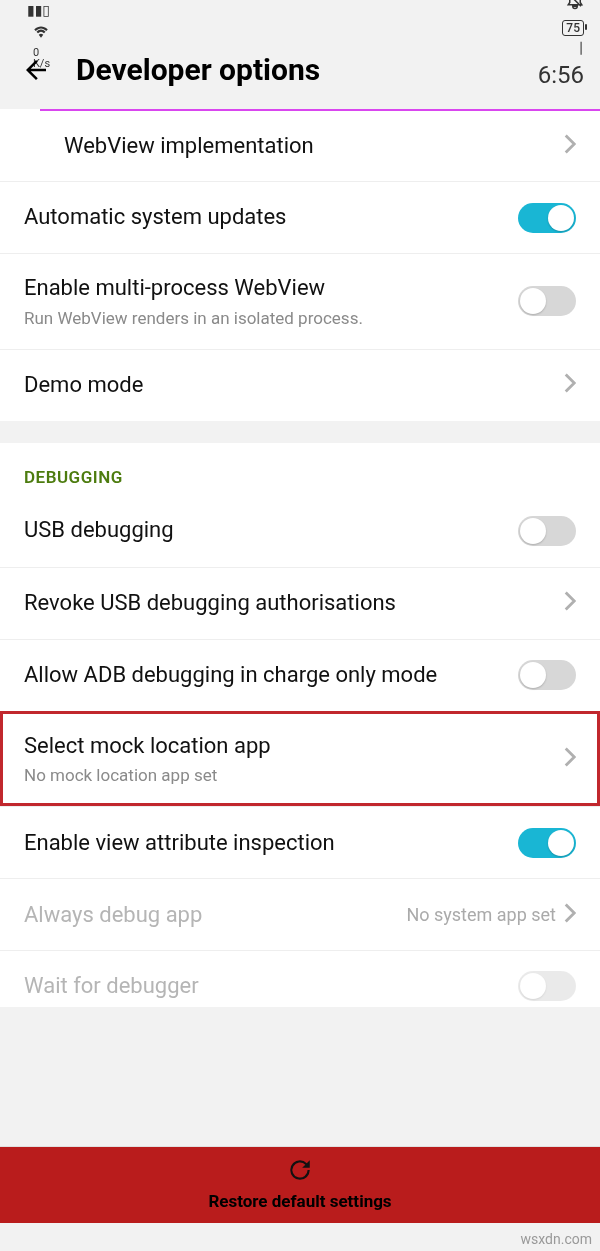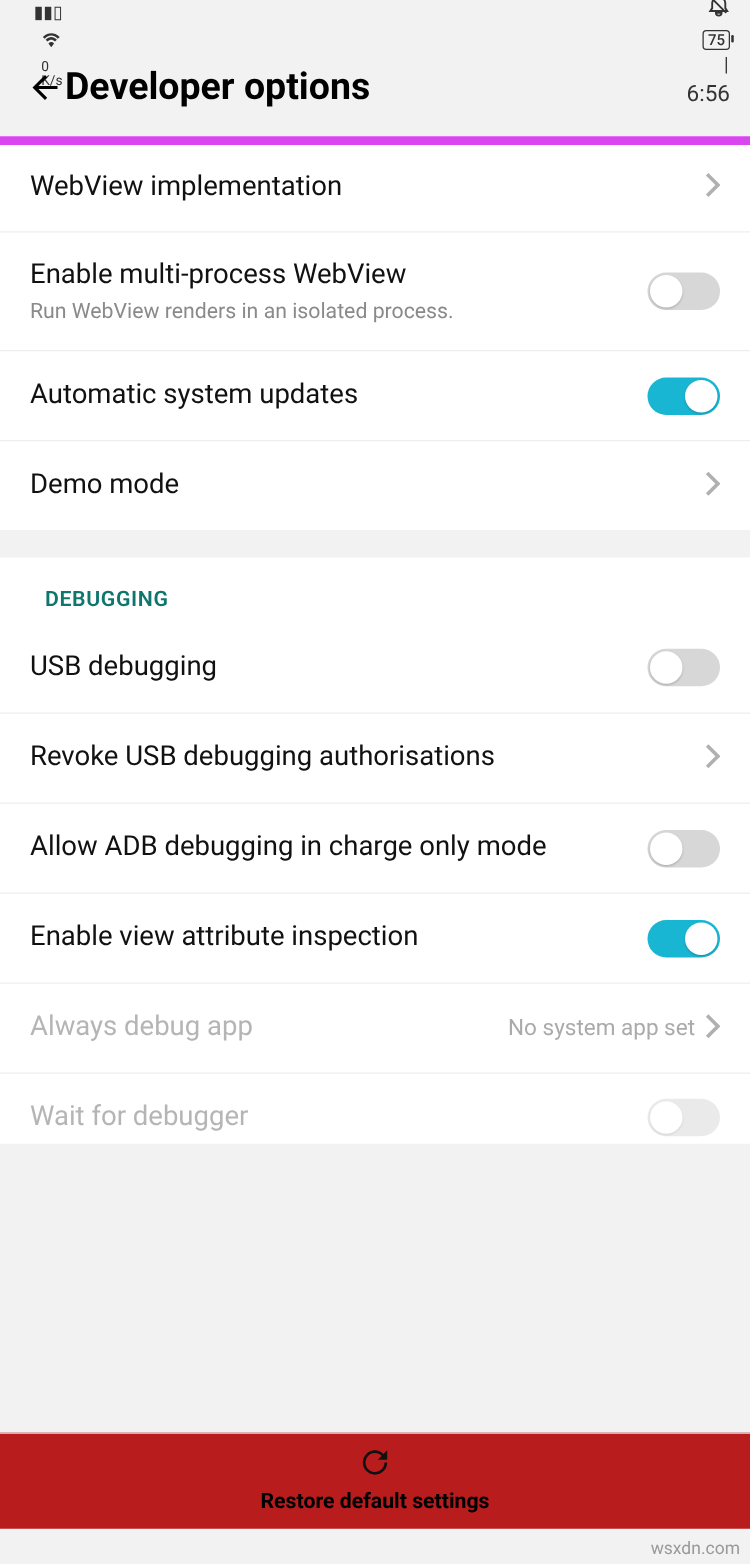--- a/index.html
+++ b/index.html
@@ -30,21 +30,21 @@
   .kbs { font-size:11px; line-height:1; text-align:left; }
   .battery-box {
     border:1.5px solid #333; border-radius:3px; padding:0 3px;
     font-size:12px; font-weight:500; position:relative;
   }
   .battery-box::after {
     content:""; position:absolute; right:-4px; top:3px; width:2px; height:6px;
     background:#333; border-radius:1px;
   }
   .app-header {
-    display:flex; align-items:center; 
+    display:flex; align-items:center; gap:24px;
     padding: 18px 20px 22px 20px;
   }
   .back-arrow { width:32px; height:32px; display:flex; align-items:center; justify-content:center; }
   .page-title { font-size:30px; font-weight:700; }
   .section { background:#fff; }
   .row {
     display:flex; align-items:center; justify-content:space-between;
     padding: 20px 24px; min-height:72px;
   }
   .row + .row { border-top:1px solid #eee; }
@@ -60,23 +60,22 @@
   .toggle .knob {
     width:26px; height:26px; border-radius:50%; background:#fff;
     position:absolute; top:2px; box-shadow:0 1px 2px rgba(0,0,0,0.2);
   }
   .toggle.on { background:#19b6d4; }
   .toggle.on .knob { right:2px; }
   .toggle.off { background:#d7d7d7; }
   .toggle.off .knob { left:2px; }
   .gap { height:22px; background:#f2f2f2; }
   .section-label {
-    font-size:17px; font-weight:600; color:#0f766e; letter-spacing:0.5px;
+    font-size:17px; font-weight:600; color:#4d7c0f; letter-spacing:0.5px;
     padding:24px 28px 8px 24px;
-    margin-left:12px;
   }
   .highlight { outline:3px solid #c1272d; outline-offset:-3px; }
   .footer {
     position:absolute; bottom:28px; left:0; right:0;
     background:#b91c1c; border-top:1px solid #e0e0e0;
     display:flex; flex-direction:column; align-items:center;
     padding:10px 0 12px 0; gap:4px;
   }
   .footer-label { font-size:17px; font-weight:700; }
   .watermark {
@@ -108,61 +107,61 @@
         </svg>
     </span>
     <span style="font-size:13px;">▮</span>
     <span>
       <svg width="18" height="18" viewBox="0 0 24 24">
           <path d="M12 2a7 7 0 00-7 7v5l-2 3h18l-2-3V9a7 7 0 00-7-7zm0 20a3 3 0 003-3H9a3 3 0 003 3zM4 3l16 16" stroke="#333" stroke-width="2" fill="none"></path>
         </svg>
     </span>
     <span class="battery-box">75</span>
     <span style="font-size:11px;">⎮</span>
-    <span style="font-size:18px;">6:56</span>
+    <span style="font-size:24px;">6:56</span>
   </div>
 </div>
 
 <div class="app-header">
   <div class="back-arrow">
     <svg width="30" height="30" viewBox="0 0 24 24">
         <path d="M20 11H7.8l5.6-5.6L12 4l-8 8 8 8 1.4-1.4L7.8 13H20v-2z" fill="#000"></path>
       </svg>
   </div>
   <div class="page-title">Developer options</div>
 </div>
 
 <div class="section">
-  <div class="row" style="border-top:7px solid #d946ef;">
+  <div class="row" style="border-top:2px solid #d946ef;margin-left:40px;">
     <div class="row-text">
         <div class="row-title">WebView implementation</div>
       </div>
     <span class="chevron"><svg width="12" height="20" viewBox="0 0 8 14">
           <path d="M1 1l6 6-6 6" stroke="#b0b0b0" stroke-width="2" fill="none"></path>
         </svg></span>
+  </div>
+  <div class="row">
+    <div class="row-text">
+        <div class="row-title">Automatic system updates</div>
+      </div>
+    <div class="toggle on">
+        <div class="knob"></div>
+      </div>
   </div>
   <div class="row">
     <div class="row-text">
       <div class="row-title">Enable multi-process WebView</div>
       <div class="row-sub">Run WebView renders in an isolated process.</div>
     </div>
     <div class="toggle off">
         <div class="knob"></div>
       </div>
   </div>
   <div class="row">
     <div class="row-text">
-        <div class="row-title">Automatic system updates</div>
-      </div>
-    <div class="toggle on">
-        <div class="knob"></div>
-      </div>
-  </div>
-  <div class="row">
-    <div class="row-text">
         <div class="row-title">Demo mode</div>
       </div>
     <span class="chevron"><svg width="12" height="20" viewBox="0 0 8 14">
           <path d="M1 1l6 6-6 6" stroke="#b0b0b0" stroke-width="2" fill="none"></path>
         </svg></span>
   </div>
 </div>
 
 <div class="gap"></div>
 
@@ -190,20 +189,29 @@
 
   <div class="row">
     <div class="row-text">
         <div class="row-title">Allow ADB debugging in charge only mode</div>
       </div>
     <div class="toggle off">
         <div class="knob"></div>
       </div>
   </div>
 
+  <div class="row highlight">
+    <div class="row-text">
+      <div class="row-title">Select mock location app</div>
+      <div class="row-sub">No mock location app set</div>
+    </div>
+    <span class="chevron"><svg width="12" height="20" viewBox="0 0 8 14">
+          <path d="M1 1l6 6-6 6" stroke="#b0b0b0" stroke-width="2" fill="none"></path>
+        </svg></span>
+  </div>
 
   <div class="row">
     <div class="row-text">
         <div class="row-title">Enable view attribute inspection</div>
       </div>
     <div class="toggle on">
         <div class="knob"></div>
       </div>
   </div>
 

